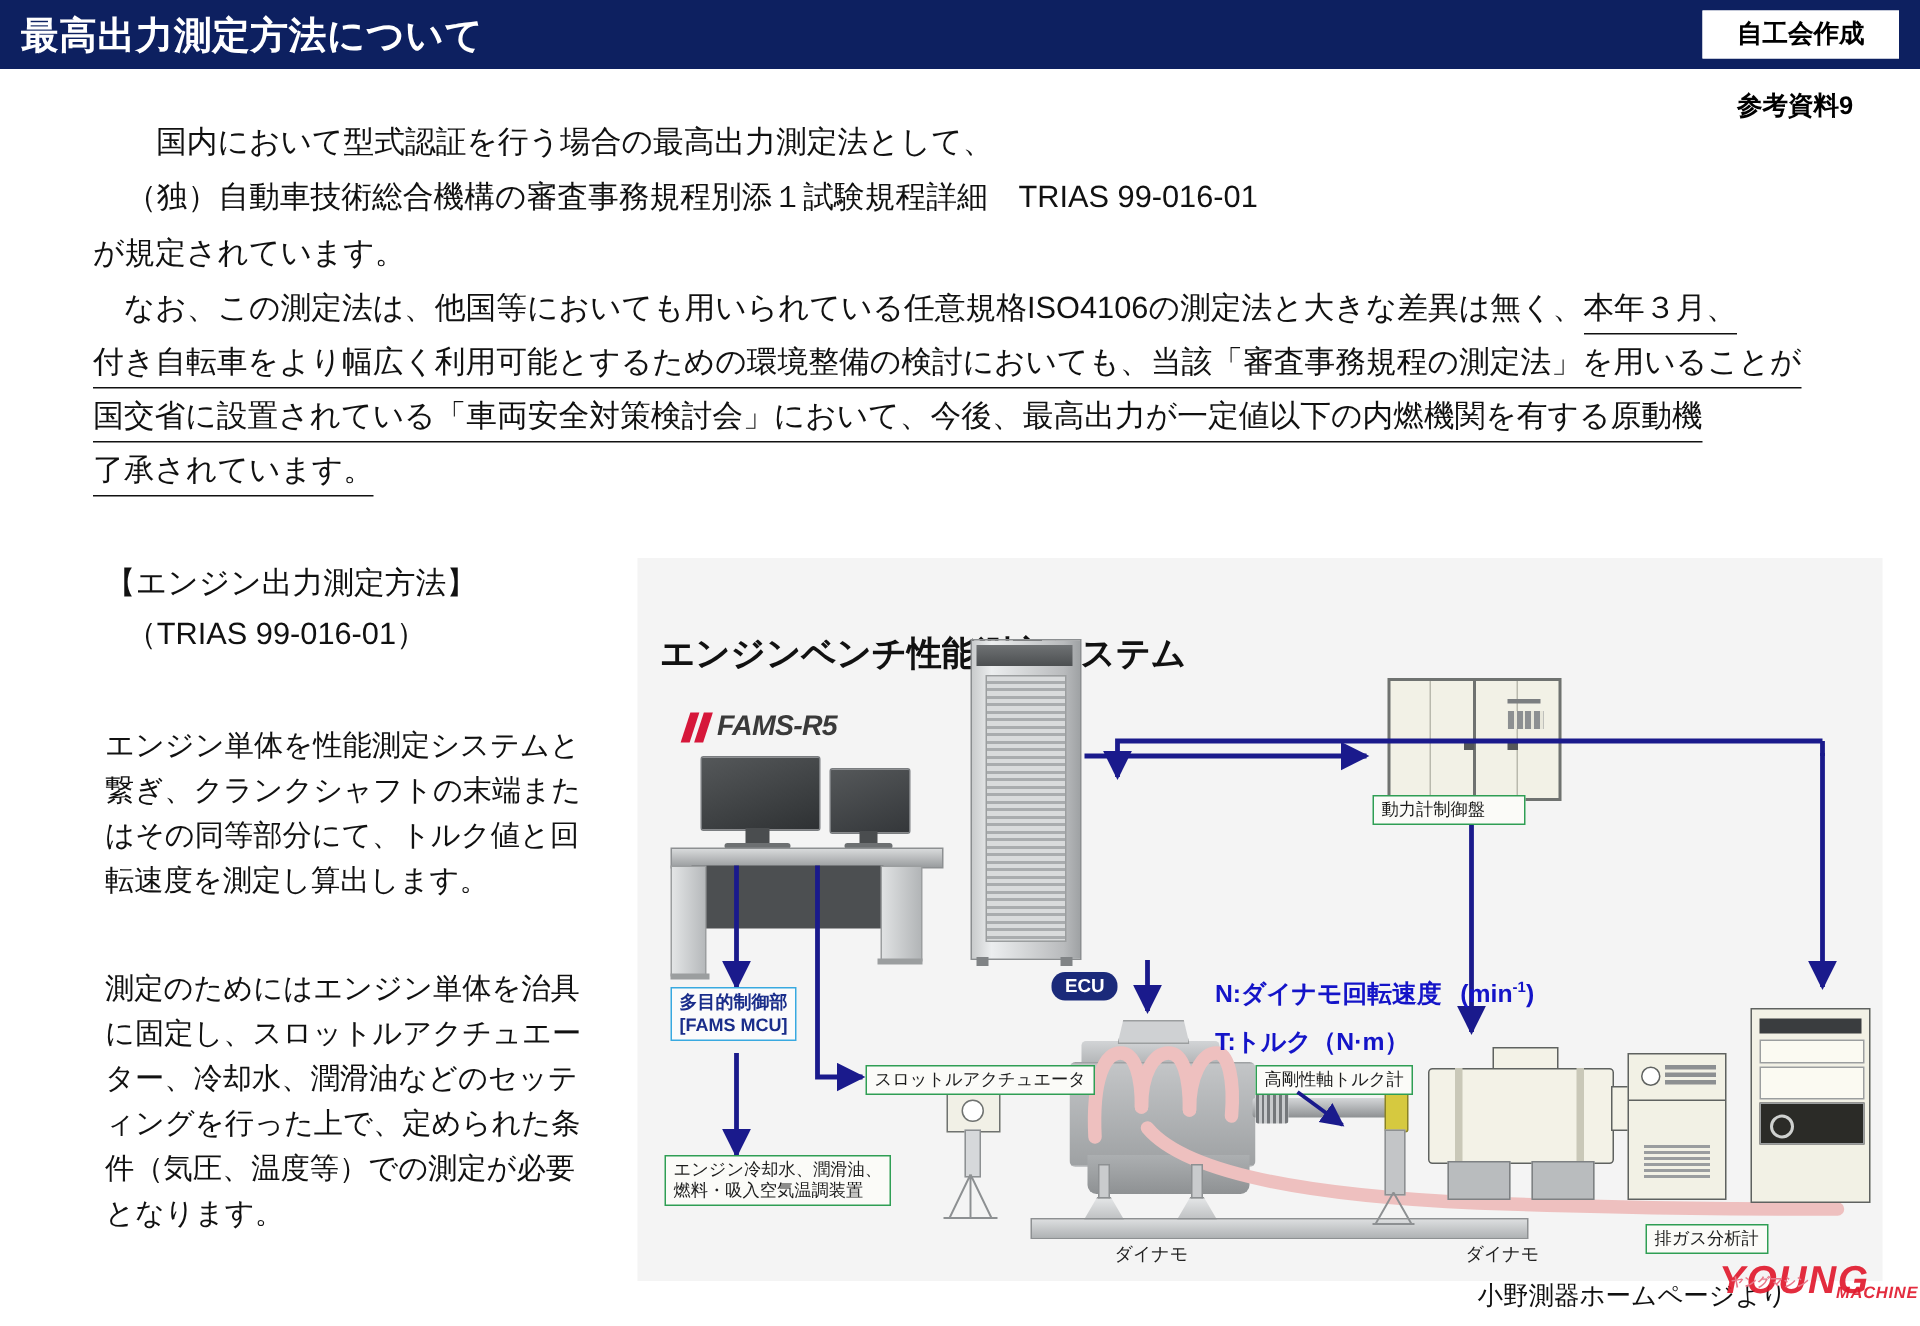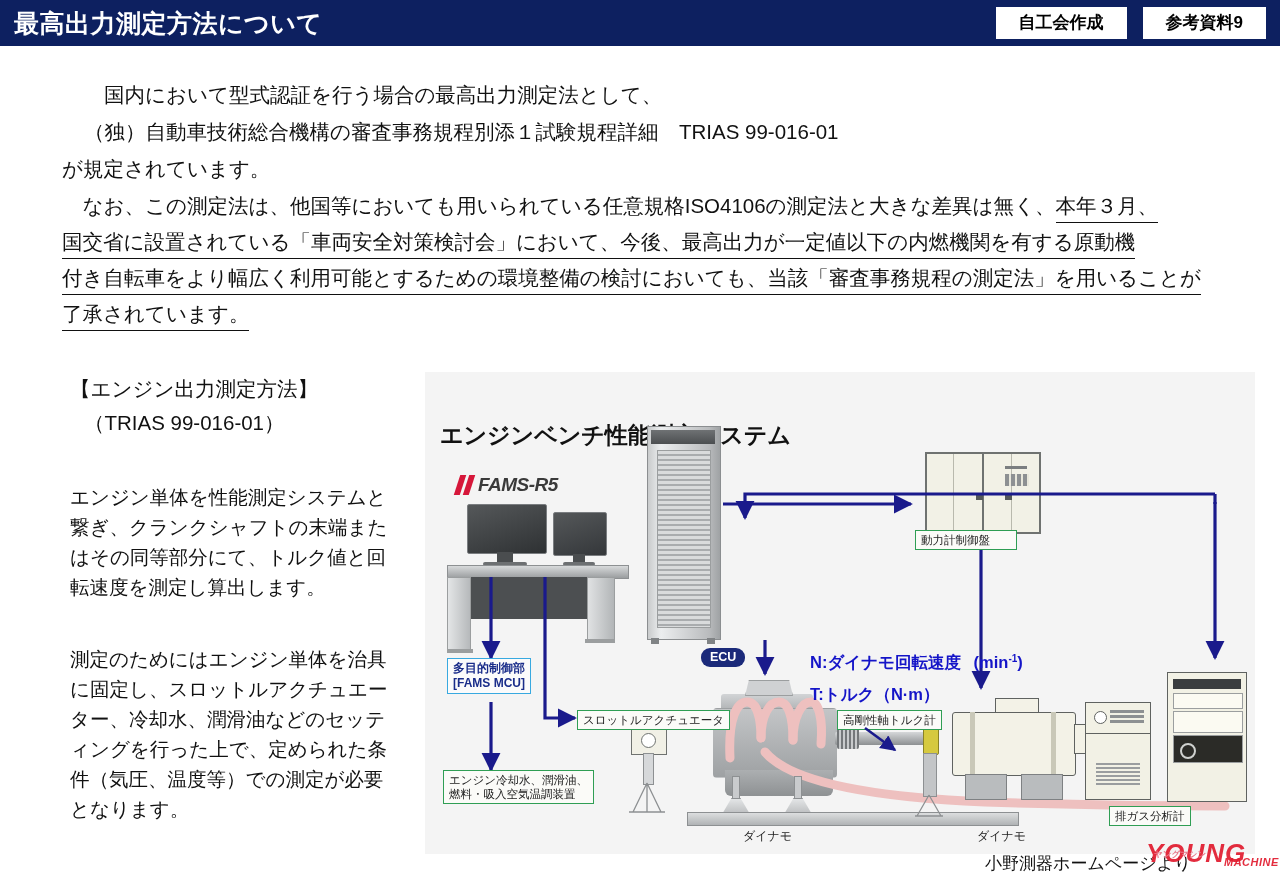--- a/index.html
+++ b/index.html
@@ -21,21 +21,21 @@
   .header-title{
     color:#ffffff;
     font-size:25px;
     font-weight:bold;
     letter-spacing:.5px;
     margin-left:14px;
     white-space:nowrap;
   }
   .header-tags{
     position:absolute;right:14px;top:7px;
-    display:flex;gap:16px;
+    display:flex;gap:16px;flex-direction:column;
   }
   .tag{
     background:#ffffff;
     color:#000;
     font-size:17px;
     font-weight:bold;
     padding:4px 22px;
     line-height:22px;
     white-space:nowrap;
     border:1px solid #ffffff;
@@ -279,22 +279,22 @@
 </div>
 
 <div class="para-block">
   <div class="para-line indent1">国内において型式認証を行う場合の最高出力測定法として、</div>
   <div class="para-line indent2">（独）自動車技術総合機構の審査事務規程別添１試験規程詳細　TRIAS 99-016-01</div>
   <div class="para-line">が規定されています。</div>
 </div>
 
 <div class="para2">
   <div class="para-line"><span>　なお、この測定法は、他国等においても用いられている任意規格ISO4106の測定法と大きな差異は無く、</span><span class="u">本年３月、</span></div>
+  <div class="para-line"><span class="u">付き自転車をより幅広く利用可能とするための環境整備の検討においても、当該「審査事務規程の測定法」を用いることが</span></div>
   <div class="para-line"><span class="u">国交省に設置されている「車両安全対策検討会」において、今後、最高出力が一定値以下の内燃機関を有する原動機</span></div>
-  <div class="para-line"><span class="u">付き自転車をより幅広く利用可能とするための環境整備の検討においても、当該「審査事務規程の測定法」を用いることが</span></div>
   <div class="para-line"><span class="u">了承されています。</span></div>
 </div>
 
 <div class="lc-head">【エンジン出力測定方法】</div>
 <div class="lc-sub">（TRIAS 99-016-01）</div>
 <div class="lc-p1">エンジン単体を性能測定システムと繋ぎ、クランクシャフトの末端またはその同等部分にて、トルク値と回転速度を測定し算出します。</div>
 <div class="lc-p2">測定のためにはエンジン単体を治具に固定し、スロットルアクチュエーター、冷却水、潤滑油などのセッティングを行った上で、定められた条件（気圧、温度等）での測定が必要となります。</div>
 
 <div class="diagram">
 
@@ -427,21 +427,21 @@
     <div>エンジン冷却水、潤滑油、</div>
     <div>燃料・吸入空気温調装置</div>
   </div>
 
   <div class="lab" style="left:152px;top:338px;">スロットルアクチュエータ</div>
 
   <div class="lab" style="left:490px;top:158px;width:90px;">動力計制御盤</div>
 
   <div class="lab" style="left:412px;top:338px;">高剛性軸トルク計</div>
 
-  <div class="lab" style="left:672px;top:434px;margin-left:12px;">排ガス分析計</div>
+  <div class="lab" style="left:672px;top:444px;">排ガス分析計</div>
 
   <div class="plain-lab" style="left:318px;top:456px;">ダイナモ</div>
   <div class="plain-lab" style="left:552px;top:456px;">ダイナモ</div>
 
   <div class="nt-text nt1">
     <span>N:ダイナモ回転速度</span>
     <span style="margin-left:8px;"><span>(min</span><sup style="font-size:10px;">-1</sup><span>)</span></span>
   </div>
   <div class="nt-text nt2">T:トルク（N·m）</div>
 

